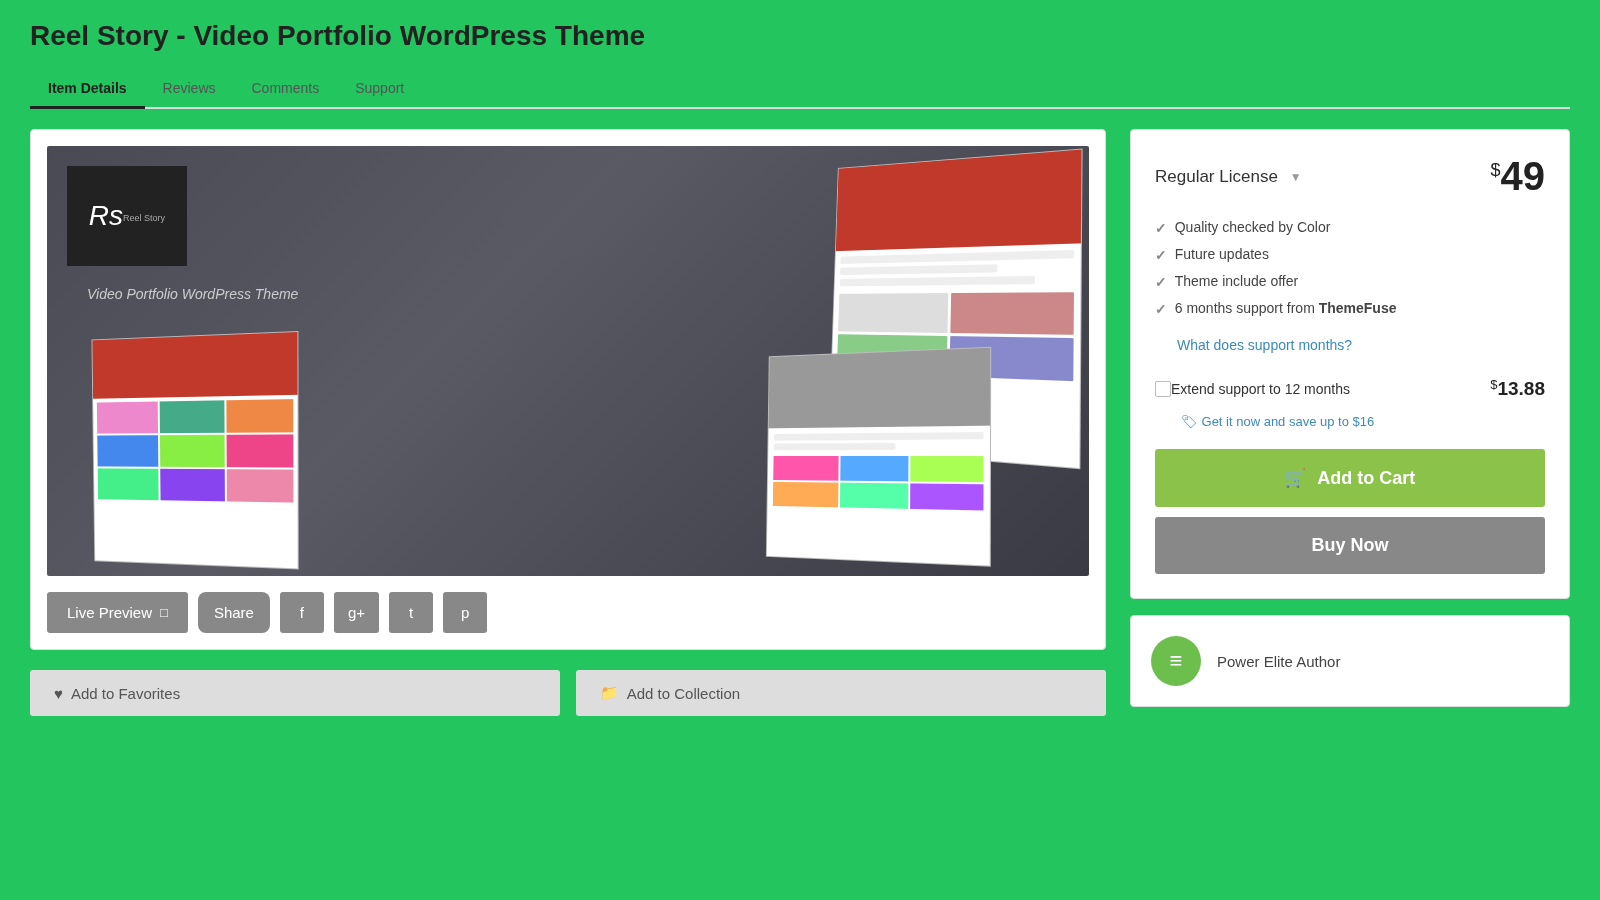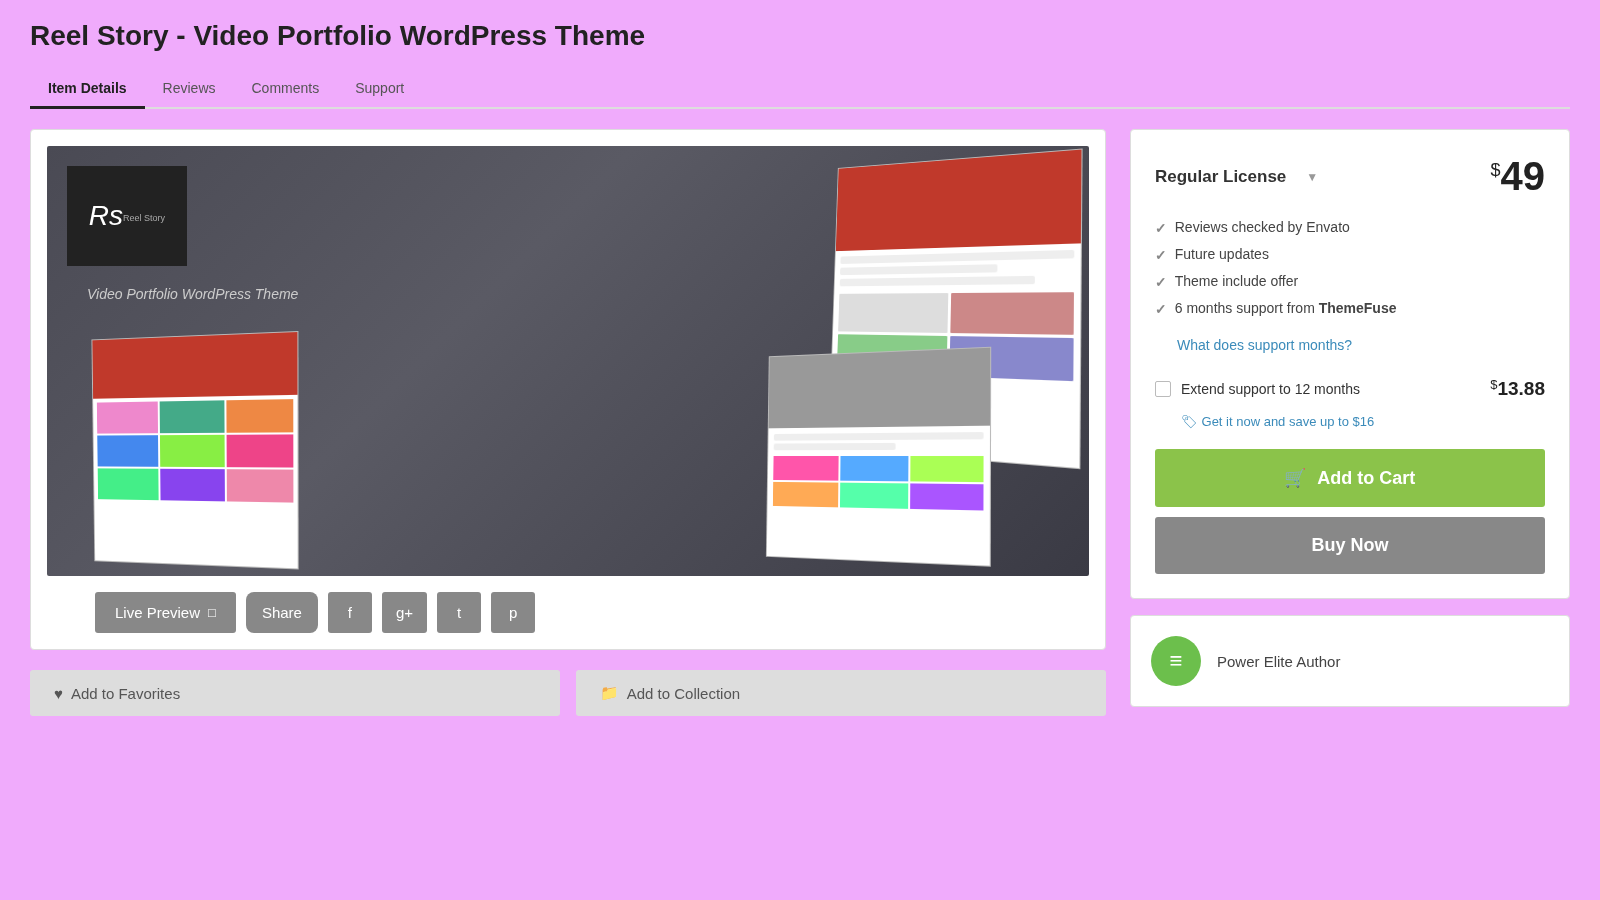--- a/index.html
+++ b/index.html
@@ -6,21 +6,21 @@
     body {
       font-family: -apple-system, BlinkMacSystemFont, 'Segoe UI', Arial, sans-serif;
       background: #f5f5f5;
       color: #333;
       font-size: 14px;
     }
     .page-wrapper {
       max-width: 1600px;
       margin: 0 auto;
       padding: 20px 30px;
-      background: #f0abfc;
+      background: #22c55e;
       min-height: 900px;
     }
     .page-title {
       font-size: 28px;
       font-weight: 700;
       color: #222;
       margin-bottom: 18px;
     }
     .tabs {
       display: flex;
@@ -115,21 +115,20 @@
       left: 40px;
       color: #ccc;
       font-style: italic;
       font-size: 14px;
     }
 
     .action-bar {
       display: flex;
       gap: 10px;
       flex-wrap: wrap;
-      margin-left: 48px;
     }
     .btn-live-preview {
       background: #888;
       color: #fff;
       border: none;
       padding: 12px 20px;
       border-radius: 3px;
       cursor: pointer;
       font-size: 15px;
       display: flex;
@@ -196,25 +195,25 @@
       margin-bottom: 16px;
     }
     .license-row {
       display: flex;
       justify-content: space-between;
       align-items: center;
       margin-bottom: 20px;
     }
     .license-label {
       font-size: 17px;
-      font-weight: 700;
+      font-weight: 400;
       color: #333;
       display: flex;
       align-items: center;
-      gap: 20px;
+      gap: 12px;
     }
     .license-dropdown-icon {
       color: #999;
       font-size: 12px;
     }
     .price {
       font-size: 40px;
       font-weight: 700;
       color: #222;
     }
@@ -250,21 +249,20 @@
     .extend-row {
       display: flex;
       align-items: center;
       justify-content: space-between;
       margin-bottom: 6px;
       padding: 8px 0;
     }
     .extend-left {
       display: flex;
       align-items: center;
-      gap: 10px;
       justify-content: space-between;
     }
     .extend-checkbox {
       width: 16px;
       height: 16px;
       border: 1px solid #bbb;
       border-radius: 2px;
       flex-shrink: 0;
     }
     .extend-price {
@@ -444,21 +442,21 @@
             <span class="license-dropdown-icon">▼</span>
           </div>
           <div class="price">
             <sup>$</sup><span>49</span>
           </div>
         </div>
 
         <ul class="features-list">
           <li>
             <span class="check-icon">✓</span>
-            <span>Reviews checked by Envato</span>
+            <span>Quality checked by Color</span>
           </li>
           <li>
             <span class="check-icon">✓</span>
             <span>Future updates</span>
           </li>
           <li>
             <span class="check-icon">✓</span>
             <span>Theme include offer</span>
           </li>
           <li>

